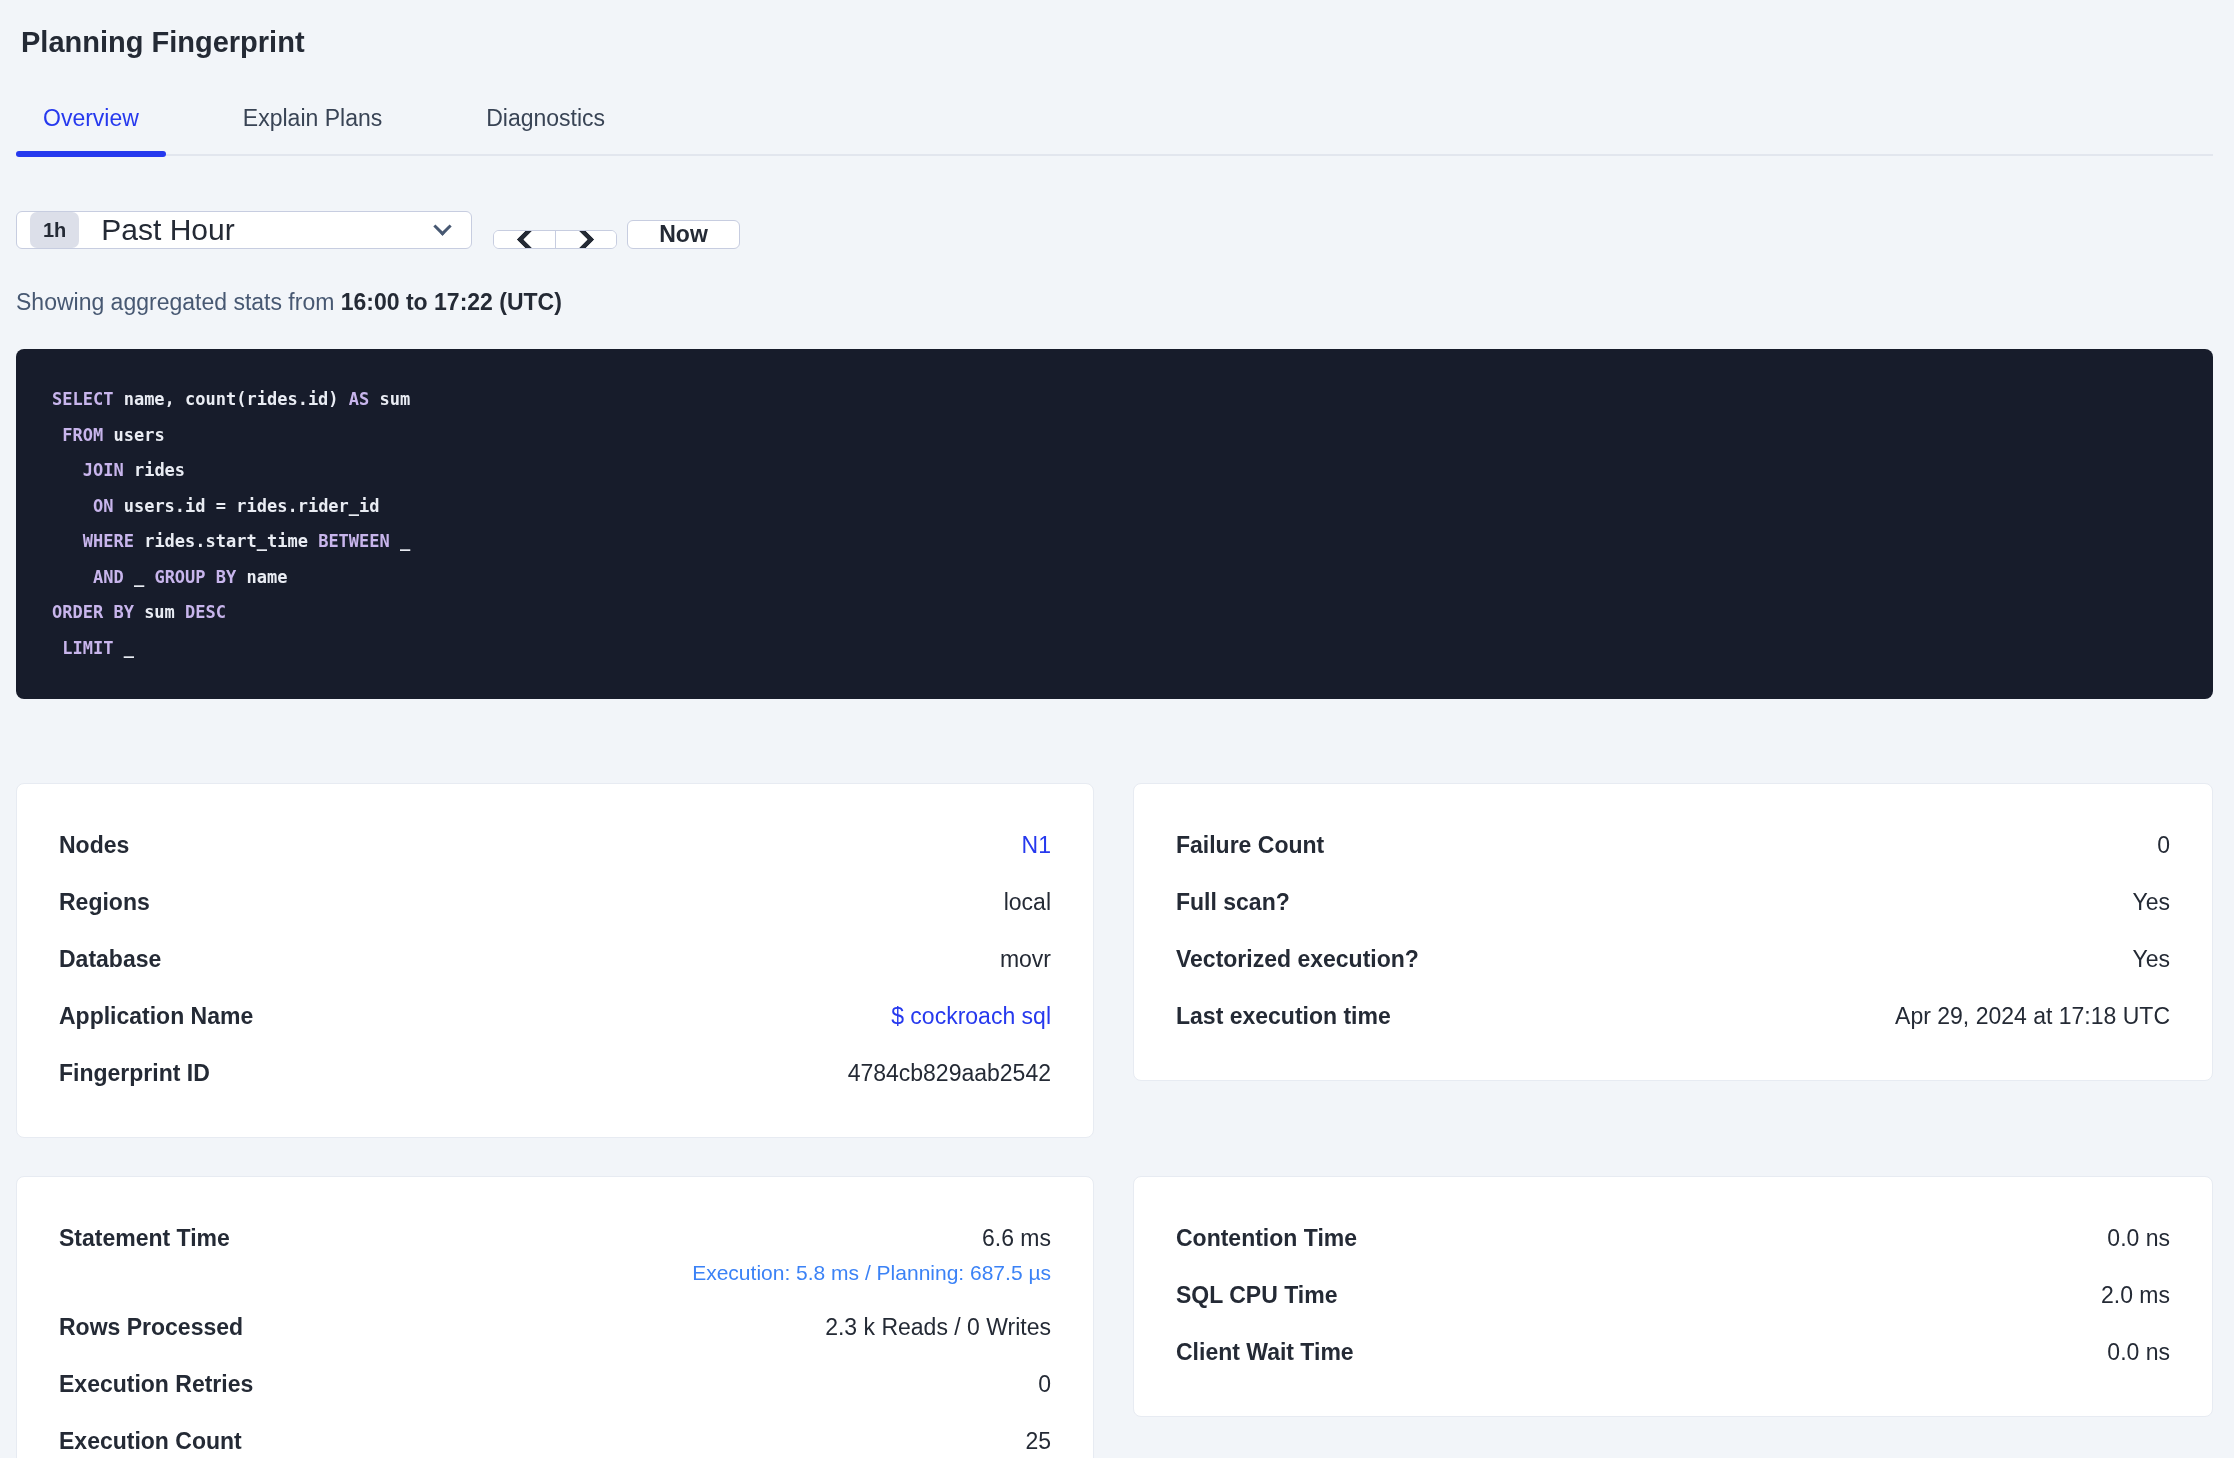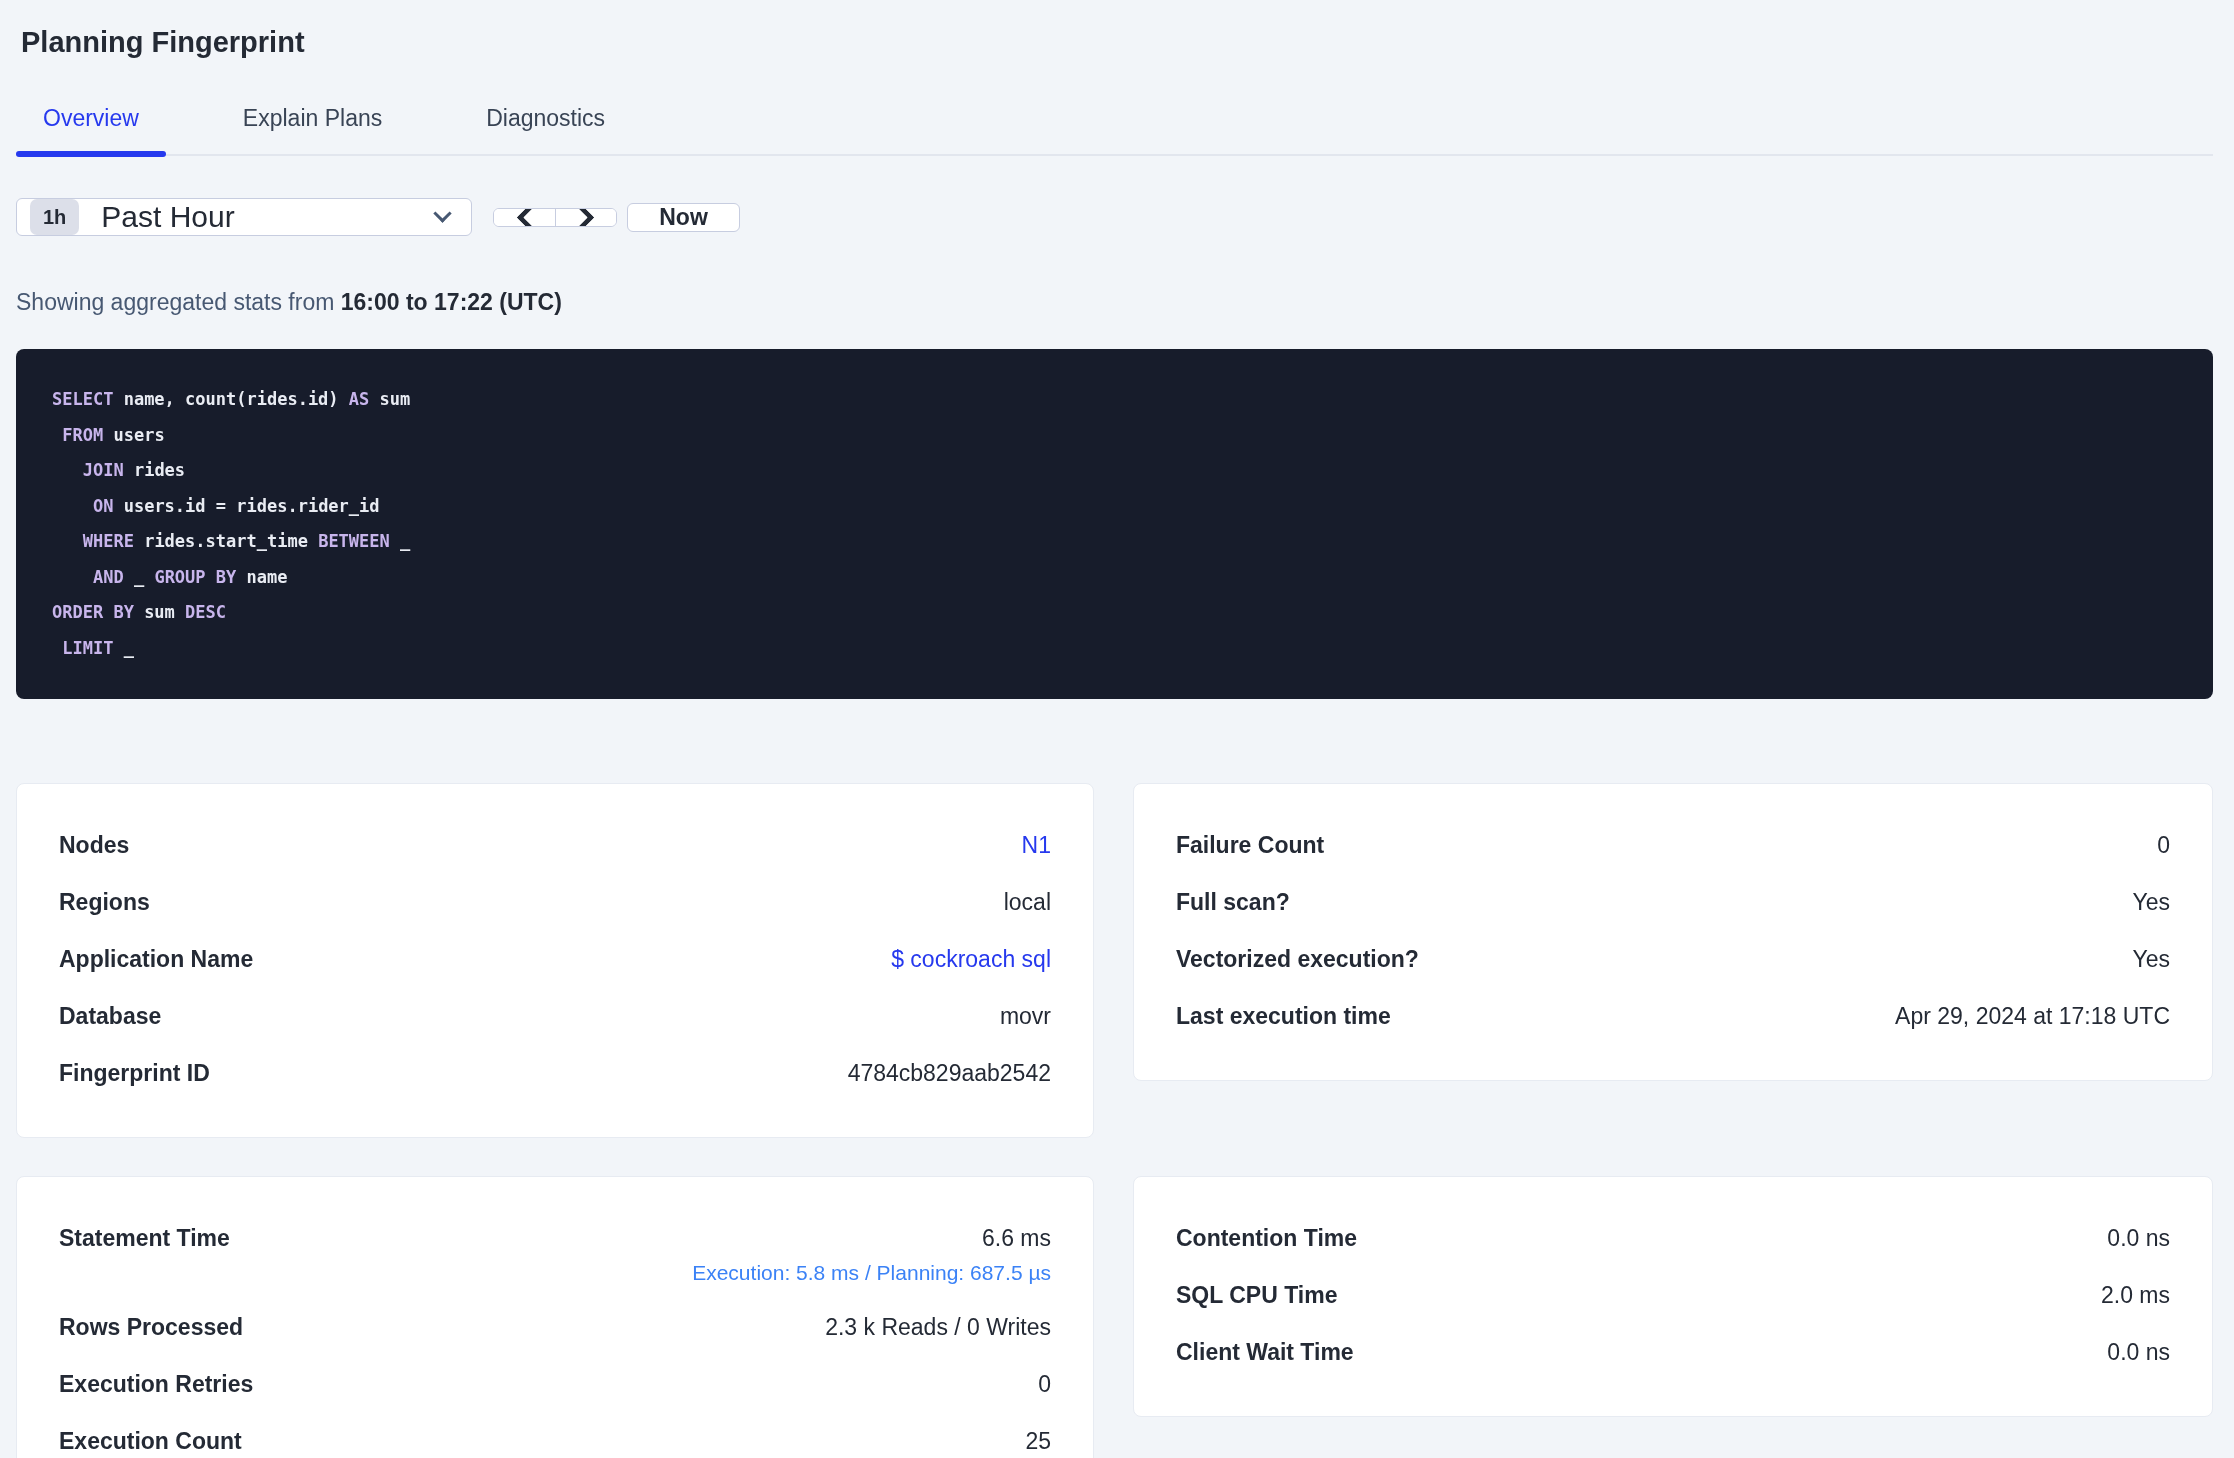--- a/index.html
+++ b/index.html
@@ -21,21 +21,21 @@
   .tab{
     font-size:23px; color:#394455; padding:0 27px 22px 27px; margin-right:50px;
     position:relative; cursor:pointer; white-space:nowrap;
   }
   .tab.active{color:var(--accent-blue);}
   .tab.active::after{
     content:""; position:absolute; left:0; right:0; bottom:-3px; height:6px;
     border-radius:3px; background:var(--accent-blue);
   }
   
-  .controls{display:flex; align-items:center; margin-top:29px; gap:10px; height:64px;}
+  .controls{display:flex; align-items:flex-end; margin-top:29px; gap:10px; height:64px;}
   .dropdown{
     width:456px; background:var(--card-bg); border:1px solid var(--control-border);
     border-radius:6px; display:flex; align-items:center; padding:0 22px 0 13px; cursor:pointer;
   }
   .badge{
     background:var(--badge-bg); color:var(--text-dark); font-weight:700; font-size:20px;
     border-radius:7px; padding:8px 13px; line-height:1;
   }
   .dd-label{font-size:30px; margin-left:22px; color:var(--text-dark);}
   .chev{display:inline-block;}
@@ -121,28 +121,28 @@
       <div id="rows-statement-details">
           <div class="card-row">
             <span class="row-label">Nodes</span>
             <span class="row-value-wrap"><span class="row-value link">N1</span></span>
           </div>
           <div class="card-row">
             <span class="row-label">Regions</span>
             <span class="row-value-wrap"><span class="row-value">local</span></span>
           </div>
           <div class="card-row">
+            <span class="row-label">Database</span>
+            <span class="row-value-wrap"><span class="row-value">movr</span></span>
+          </div>
+          <div class="card-row">
             <span class="row-label">Application Name</span>
             <span class="row-value-wrap"><span class="row-value link">$ cockroach sql</span></span>
           </div>
           <div class="card-row">
-            <span class="row-label">Database</span>
-            <span class="row-value-wrap"><span class="row-value">movr</span></span>
-          </div>
-          <div class="card-row">
             <span class="row-label">Fingerprint ID</span>
             <span class="row-value-wrap"><span class="row-value">4784cb829aab2542</span></span>
           </div>
         </div>
     </section>
     <section class="card">
       <div id="rows-execution-attributes">
           <div class="card-row">
             <span class="row-label">Failure Count</span>
             <span class="row-value-wrap"><span class="row-value">0</span></span>

